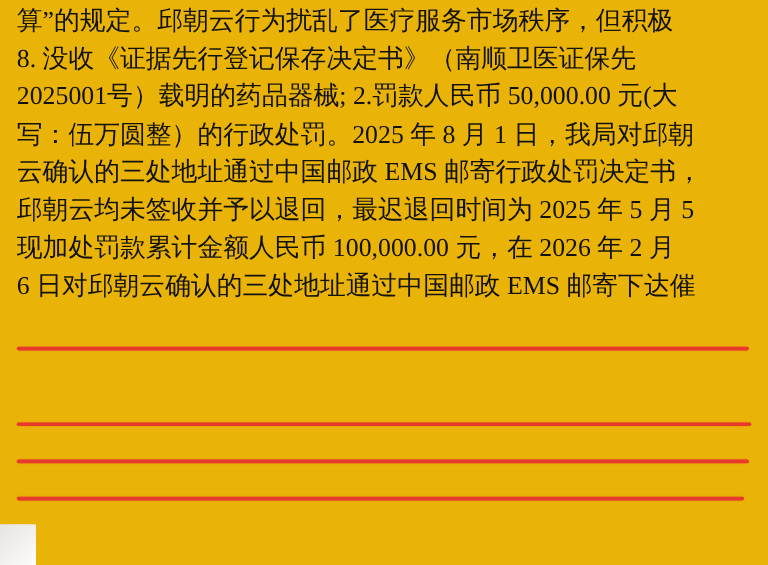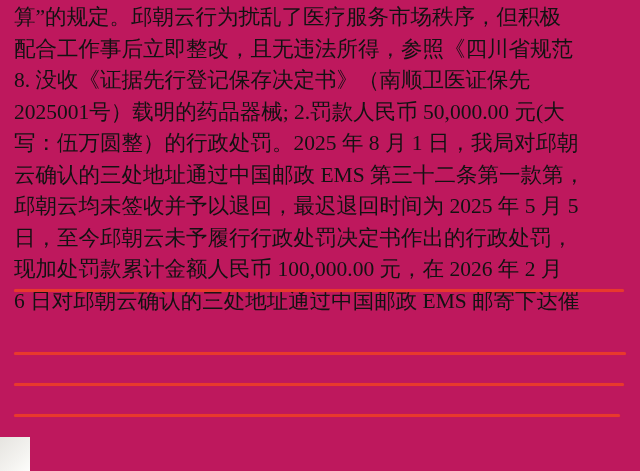--- a/index.html
+++ b/index.html
@@ -10,21 +10,21 @@
     width: 640px;
     height: 471px;
     background: #ffffff;
     font-family: "Liberation Serif", "DejaVu Serif", serif;
     overflow: hidden;
   }
   #page {
     position: relative;
     width: 640px;
     height: 471px;
-    background: #be185d;
+    background: #eab308;
     box-sizing: border-box;
     padding: 2px 14px 0 14px;
   }
   .doc-body {
     position: relative;
     z-index: 2;
   }
   .line {
     font-size: 21.5px;
     line-height: 31.5px;
@@ -70,27 +70,25 @@
     z-index: 1;
   }
 </style>
 </head>
 <body>
 
 <div id="page">
 
   <div class="doc-body">
     <div class="line">算”的规定。邱朝云行为扰乱了医疗服务市场秩序，但积极</div>
-    <div class="line">配合工作事后立即整改，且无违法所得，参照《四川省规范</div>
     <div class="line">8. 没收《证据先行登记保存决定书》（南顺卫医证保先</div>
     <div class="line">2025001号）载明的药品器械; 2.罚款人民币 50,000.00 元(大</div>
     <div class="line">写：伍万圆整）的行政处罚。2025 年 8 月 1 日，我局对邱朝</div>
-    <div class="line">云确认的三处地址通过中国邮政 EMS 第三十二条第一款第，</div>
+    <div class="line">云确认的三处地址通过中国邮政 EMS 邮寄行政处罚决定书，</div>
     <div class="line">邱朝云均未签收并予以退回，最迟退回时间为 2025 年 5 月 5</div>
-    <div class="line">日，至今邱朝云未予履行行政处罚决定书作出的行政处罚，</div>
     <div class="line">现加处罚款累计金额人民币 100,000.00 元，在 2026 年 2 月</div>
     <div class="line">6 日对邱朝云确认的三处地址通过中国邮政 EMS 邮寄下达催</div>
   </div>
 
   <div class="underlines">
     <div class="ul" style="left:14px; top:289px; width:610px;"></div>
     <div class="ul" style="left:14px; top:352px; width:612px;"></div>
     <div class="ul" style="left:14px; top:383px; width:610px;"></div>
     <div class="ul" style="left:14px; top:414px; width:606px;"></div>
   </div>

